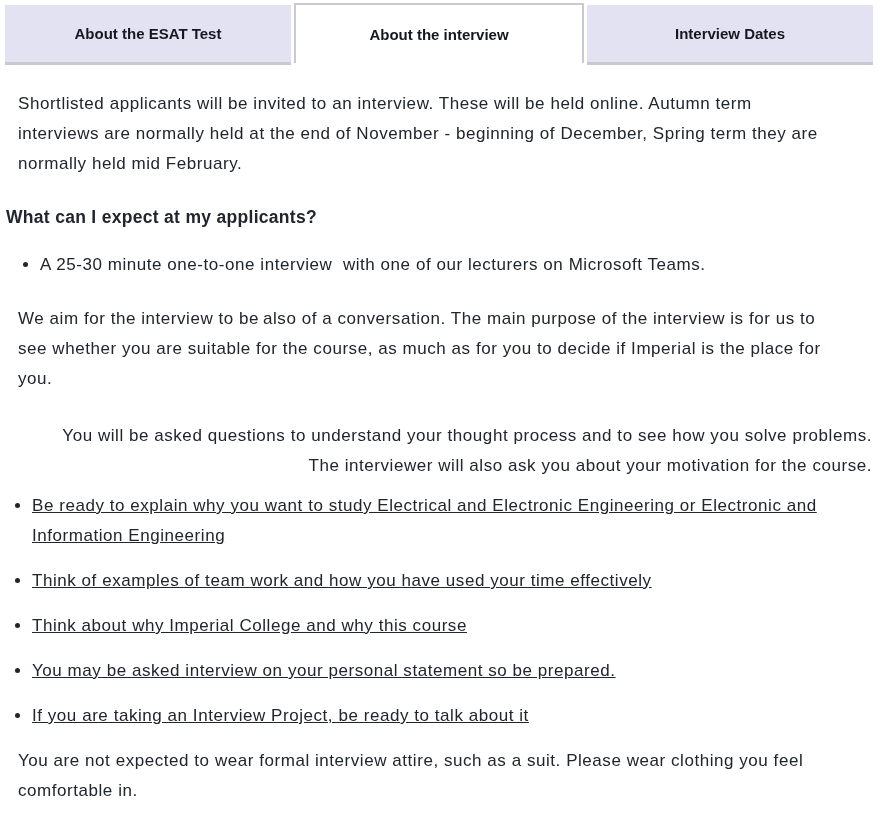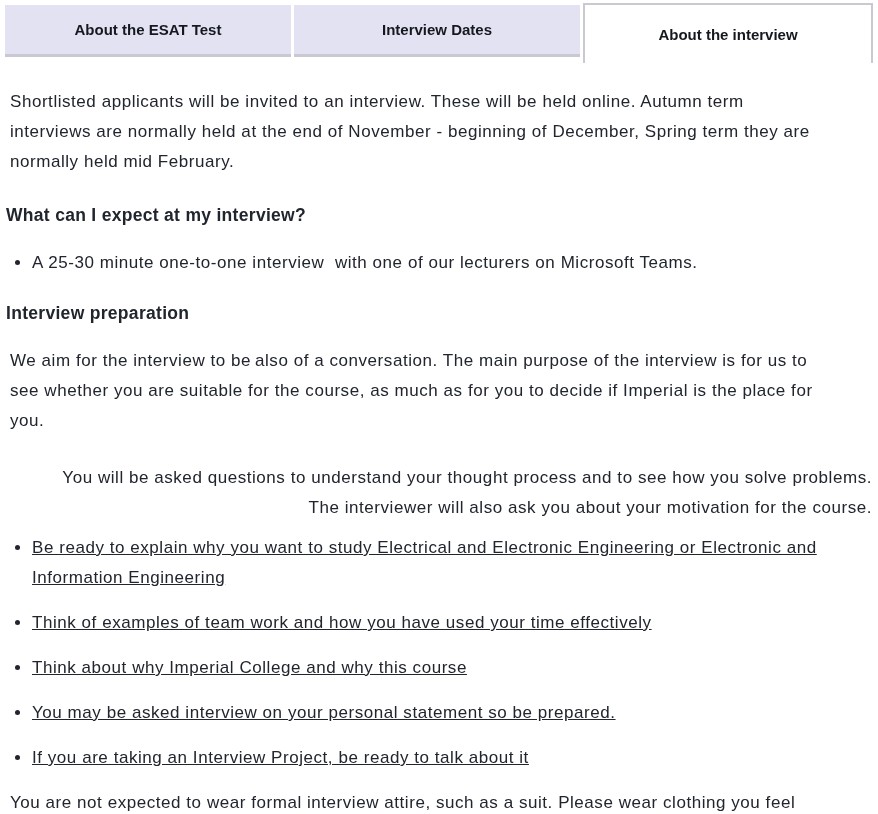--- a/index.html
+++ b/index.html
@@ -16,21 +16,21 @@
   }
   
   .tabs{
     display:flex;align-items:flex-start;
     padding:3px 5px 0 5px;gap:3px;
   }
   .tab{
     flex:1 1 0;
     background:var(--tab-inactive-bg);
     border-bottom:3px solid var(--tab-border);
-    height:52px;margin-top:2px;
+    height:60px;margin-top:2px;
     display:flex;align-items:center;justify-content:center;
     font-size:15px;font-weight:bold;
     color:#15181e;
     cursor:pointer;
     text-align:center;
   }
   .tab.active{
     background:#ffffff;
     border:2px solid var(--tab-border);
     border-bottom:none;
@@ -38,65 +38,64 @@
     cursor:default;
   }
   
   .content{
     padding:24px 6px 0 6px;
     font-size:17px;
     line-height:30px;
     letter-spacing:0.55px;
   }
   .content p{
-    margin:0 0 27px 4px;
+    margin:0 0 27px 12px;
     white-space:pre-line;
   }
   .content p.tight{margin-bottom:0;text-align:right;}
   h3{
     font-size:17.5px;
     line-height:22px;
     margin:8px 0 22px 0;
     font-weight:bold;
     letter-spacing:0.3px;
   }
   ul{
     margin:0;
     padding:0 0 0 26px;
   }
   ul.single{margin:0 0 24px 0;}
   ul.spaced{margin:10px 0 12px 0;text-decoration:underline;}
   ul li{
     white-space:pre-line;
     margin:0 0 15px 0;
   }
-  ul.single li{margin:0;}
+  ul.single li{margin:8px;}
 </style>
 </head>
 <body>
 
 <div class="tabs">
   <div class="tab">About the ESAT Test</div>
+  <div class="tab active">About the interview</div>
   <div class="tab">Interview Dates</div>
-  <div class="tab active">About the interview</div>
 </div>
 
 <div class="content">
 
   <p>Shortlisted applicants will be invited to an interview. These will be held online. Autumn term
 interviews are normally held at the end of November - beginning of December, Spring term they are
 normally held mid February.</p>
 
-  <h3>What can I expect at my interview?</h3>
+  <h3>What can I expect at my applicants?</h3>
 
   <ul class="single">
     <li>A 25-30 minute one-to-one interview &nbsp;with one of our lecturers on Microsoft Teams.</li>
   </ul>
 
-  <h3>Interview preparation</h3>
 
   <p>We aim for the interview to be also of a conversation. The main purpose of the interview is for us to
 see whether you are suitable for the course, as much as for you to decide if Imperial is the place for
 you.</p>
 
   <p class="tight">You will be asked questions to understand your thought process and to see how you solve problems.
 The interviewer will also ask you about your motivation for the course.</p>
 
   <ul class="spaced">
     <li>Be ready to explain why you want to study Electrical and Electronic Engineering or Electronic and

